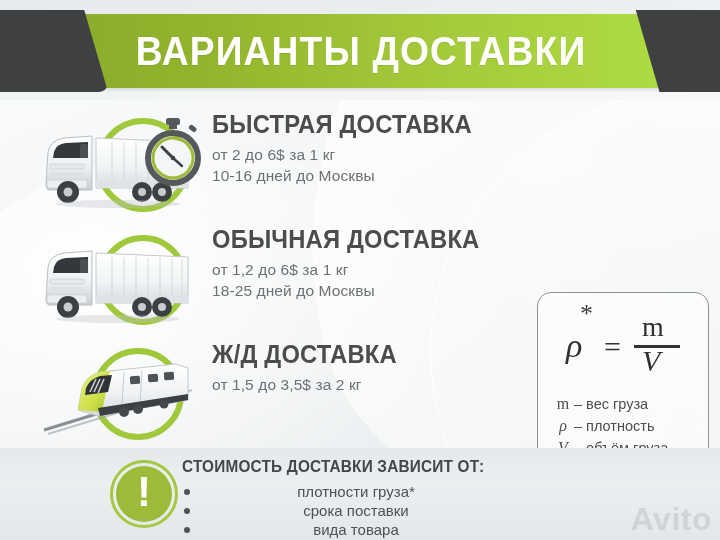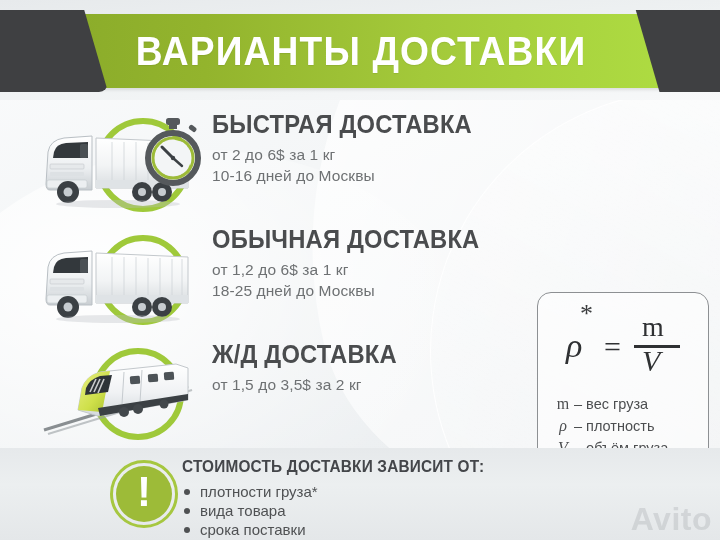--- a/index.html
+++ b/index.html
@@ -314,20 +314,21 @@
     font-family: "Liberation Sans", sans-serif;
   }
   .cost-list { margin: 6px 0 0 0; padding: 0; list-style: none; }
   .cost-list li {
     font-size: 15px;
     color: #4f5153;
     line-height: 19px;
     padding-left: 18px;
     position: relative;
     white-space: nowrap;
+    text-align: center;
   }
   .cost-list li:before {
     content: "";
     position: absolute;
     left: 2px; top: 7px;
     width: 6px; height: 6px;
     border-radius: 50%;
     background: #4f5153;
   }
 
@@ -562,20 +563,20 @@
   <div class="bottom-band"></div>
   <div class="excl">
     <div class="excl-outer"></div>
     <div class="excl-inner"></div>
     <div class="excl-mark">!</div>
   </div>
   <div class="cost-block">
     <div class="cost-title">СТОИМОСТЬ ДОСТАВКИ ЗАВИСИТ ОТ:</div>
     <ul class="cost-list">
       <li>плотности груза*</li>
+      <li>срока поставки</li>
       <li>вида товара</li>
-      <li>срока поставки</li>
     </ul>
   </div>
 
   <div class="watermark">Avito</div>
 
 </div>
 
 </body></html>

